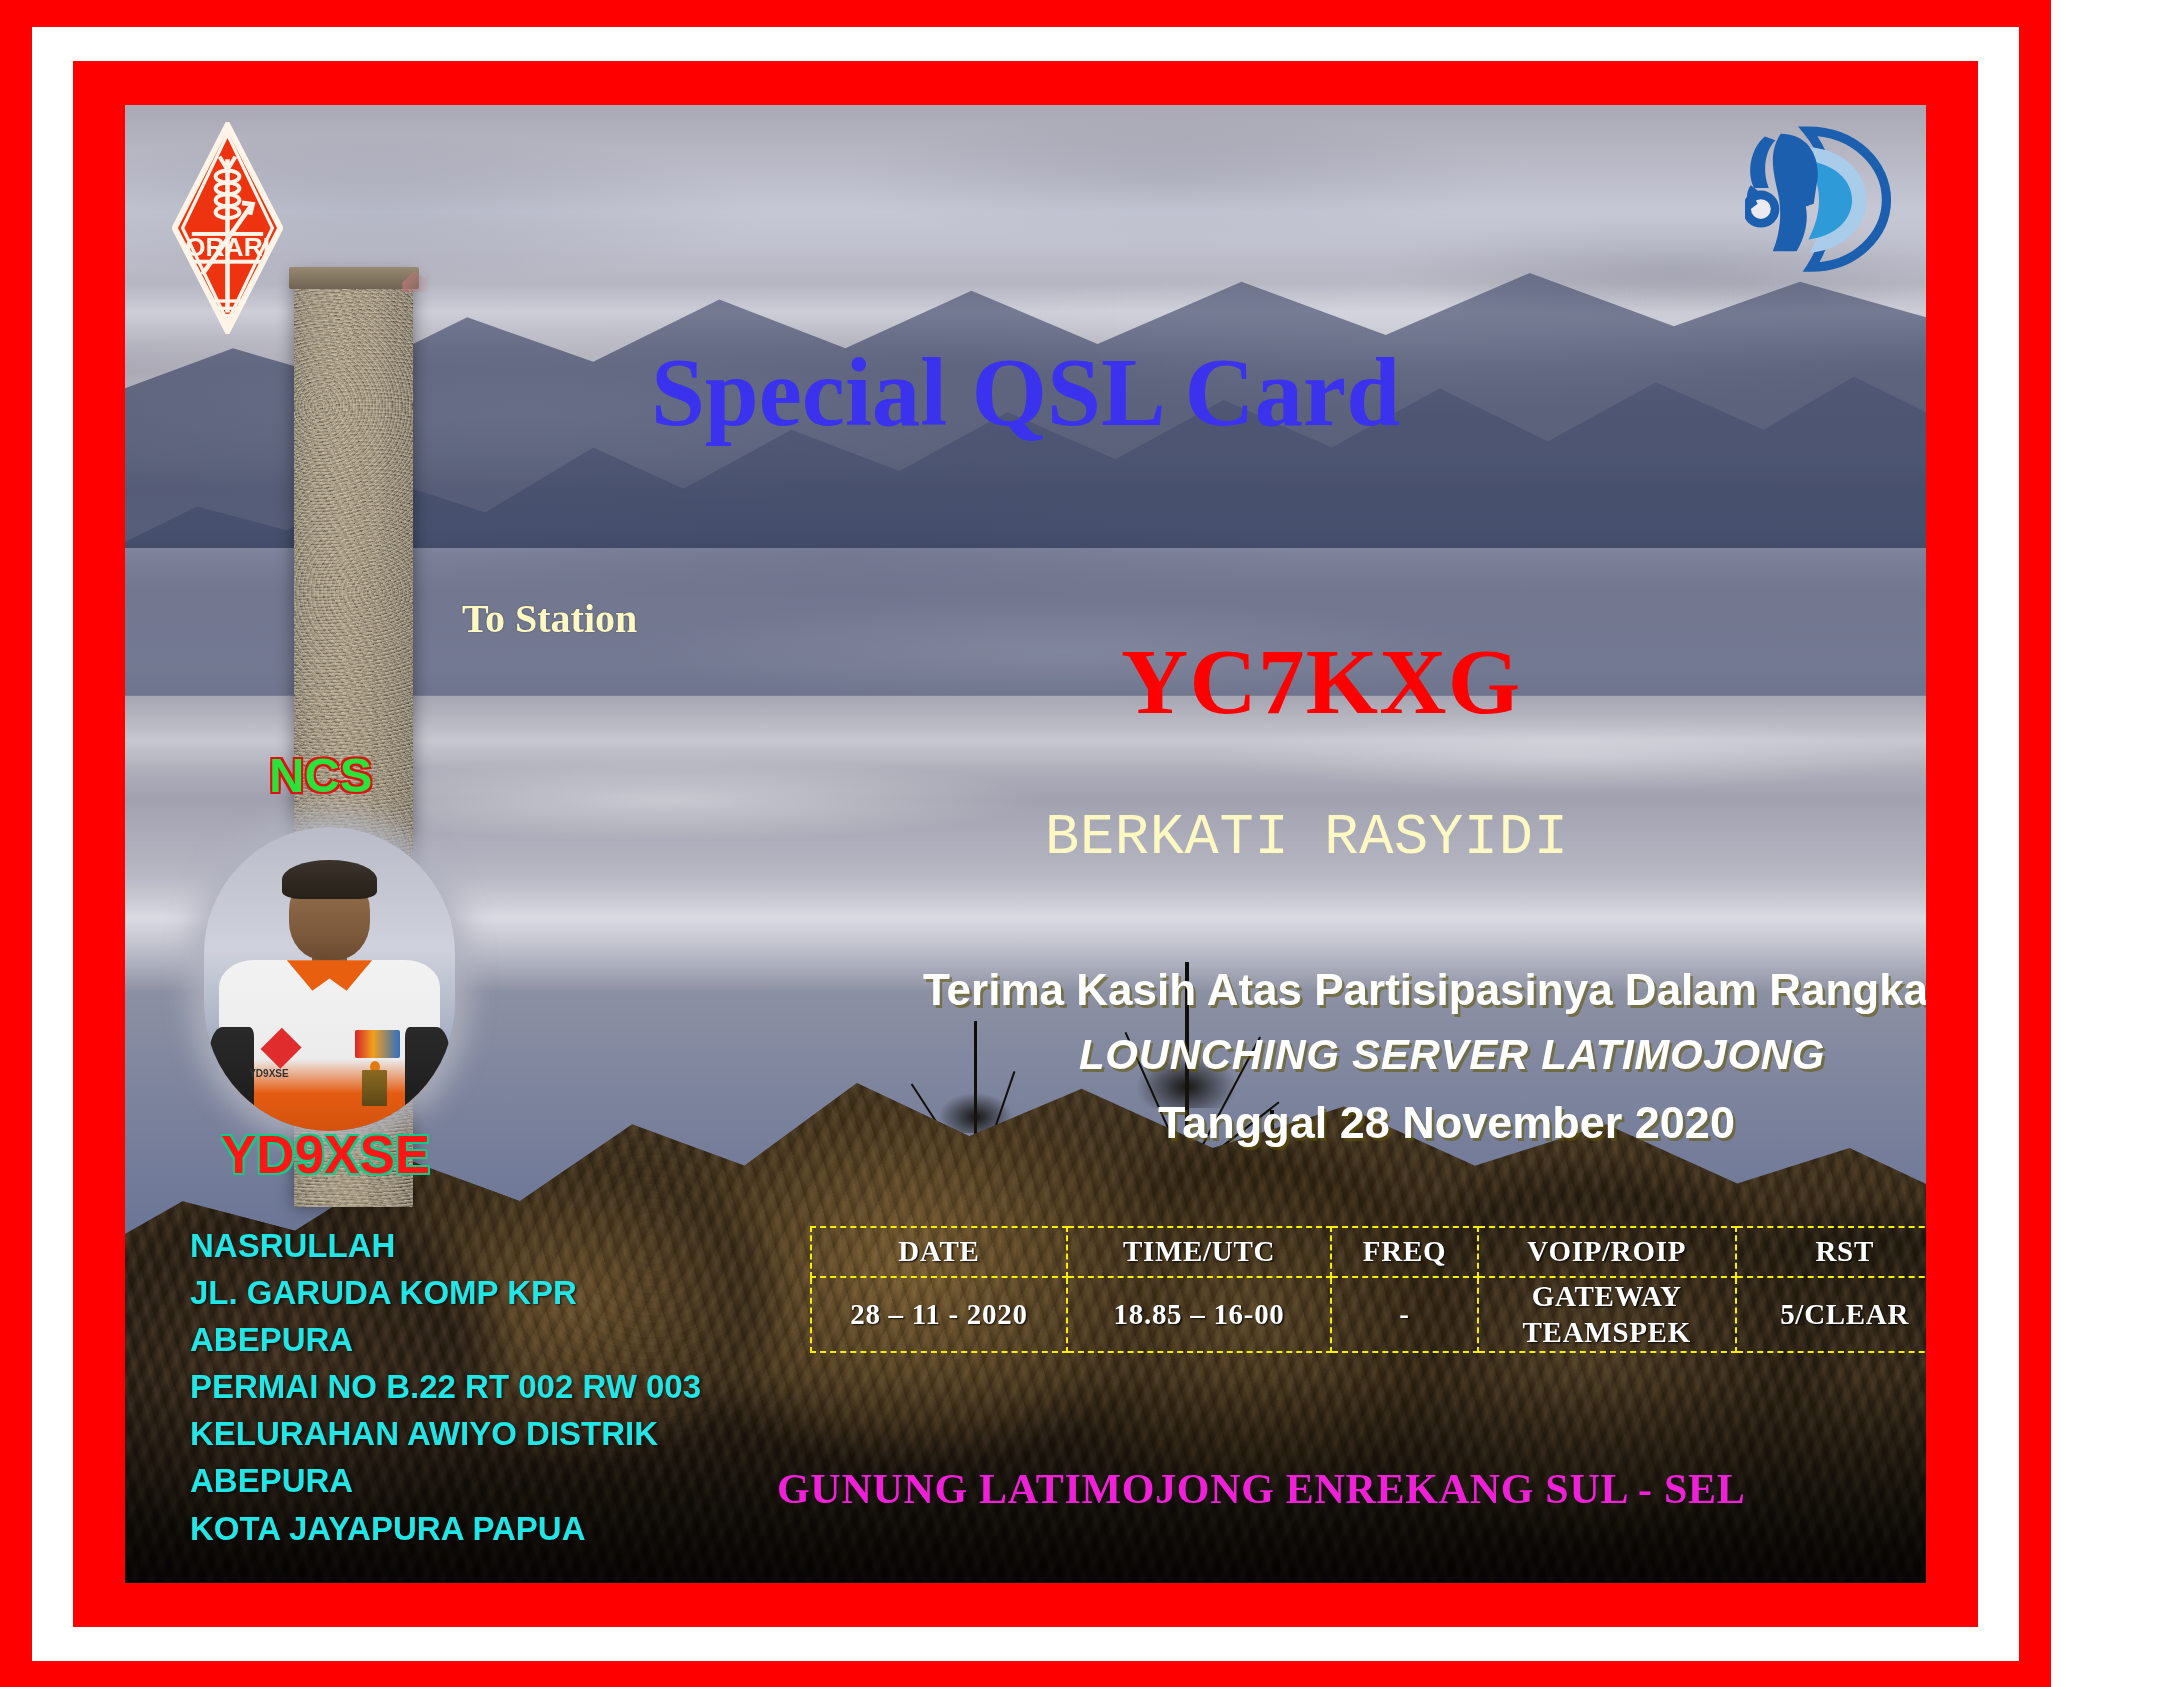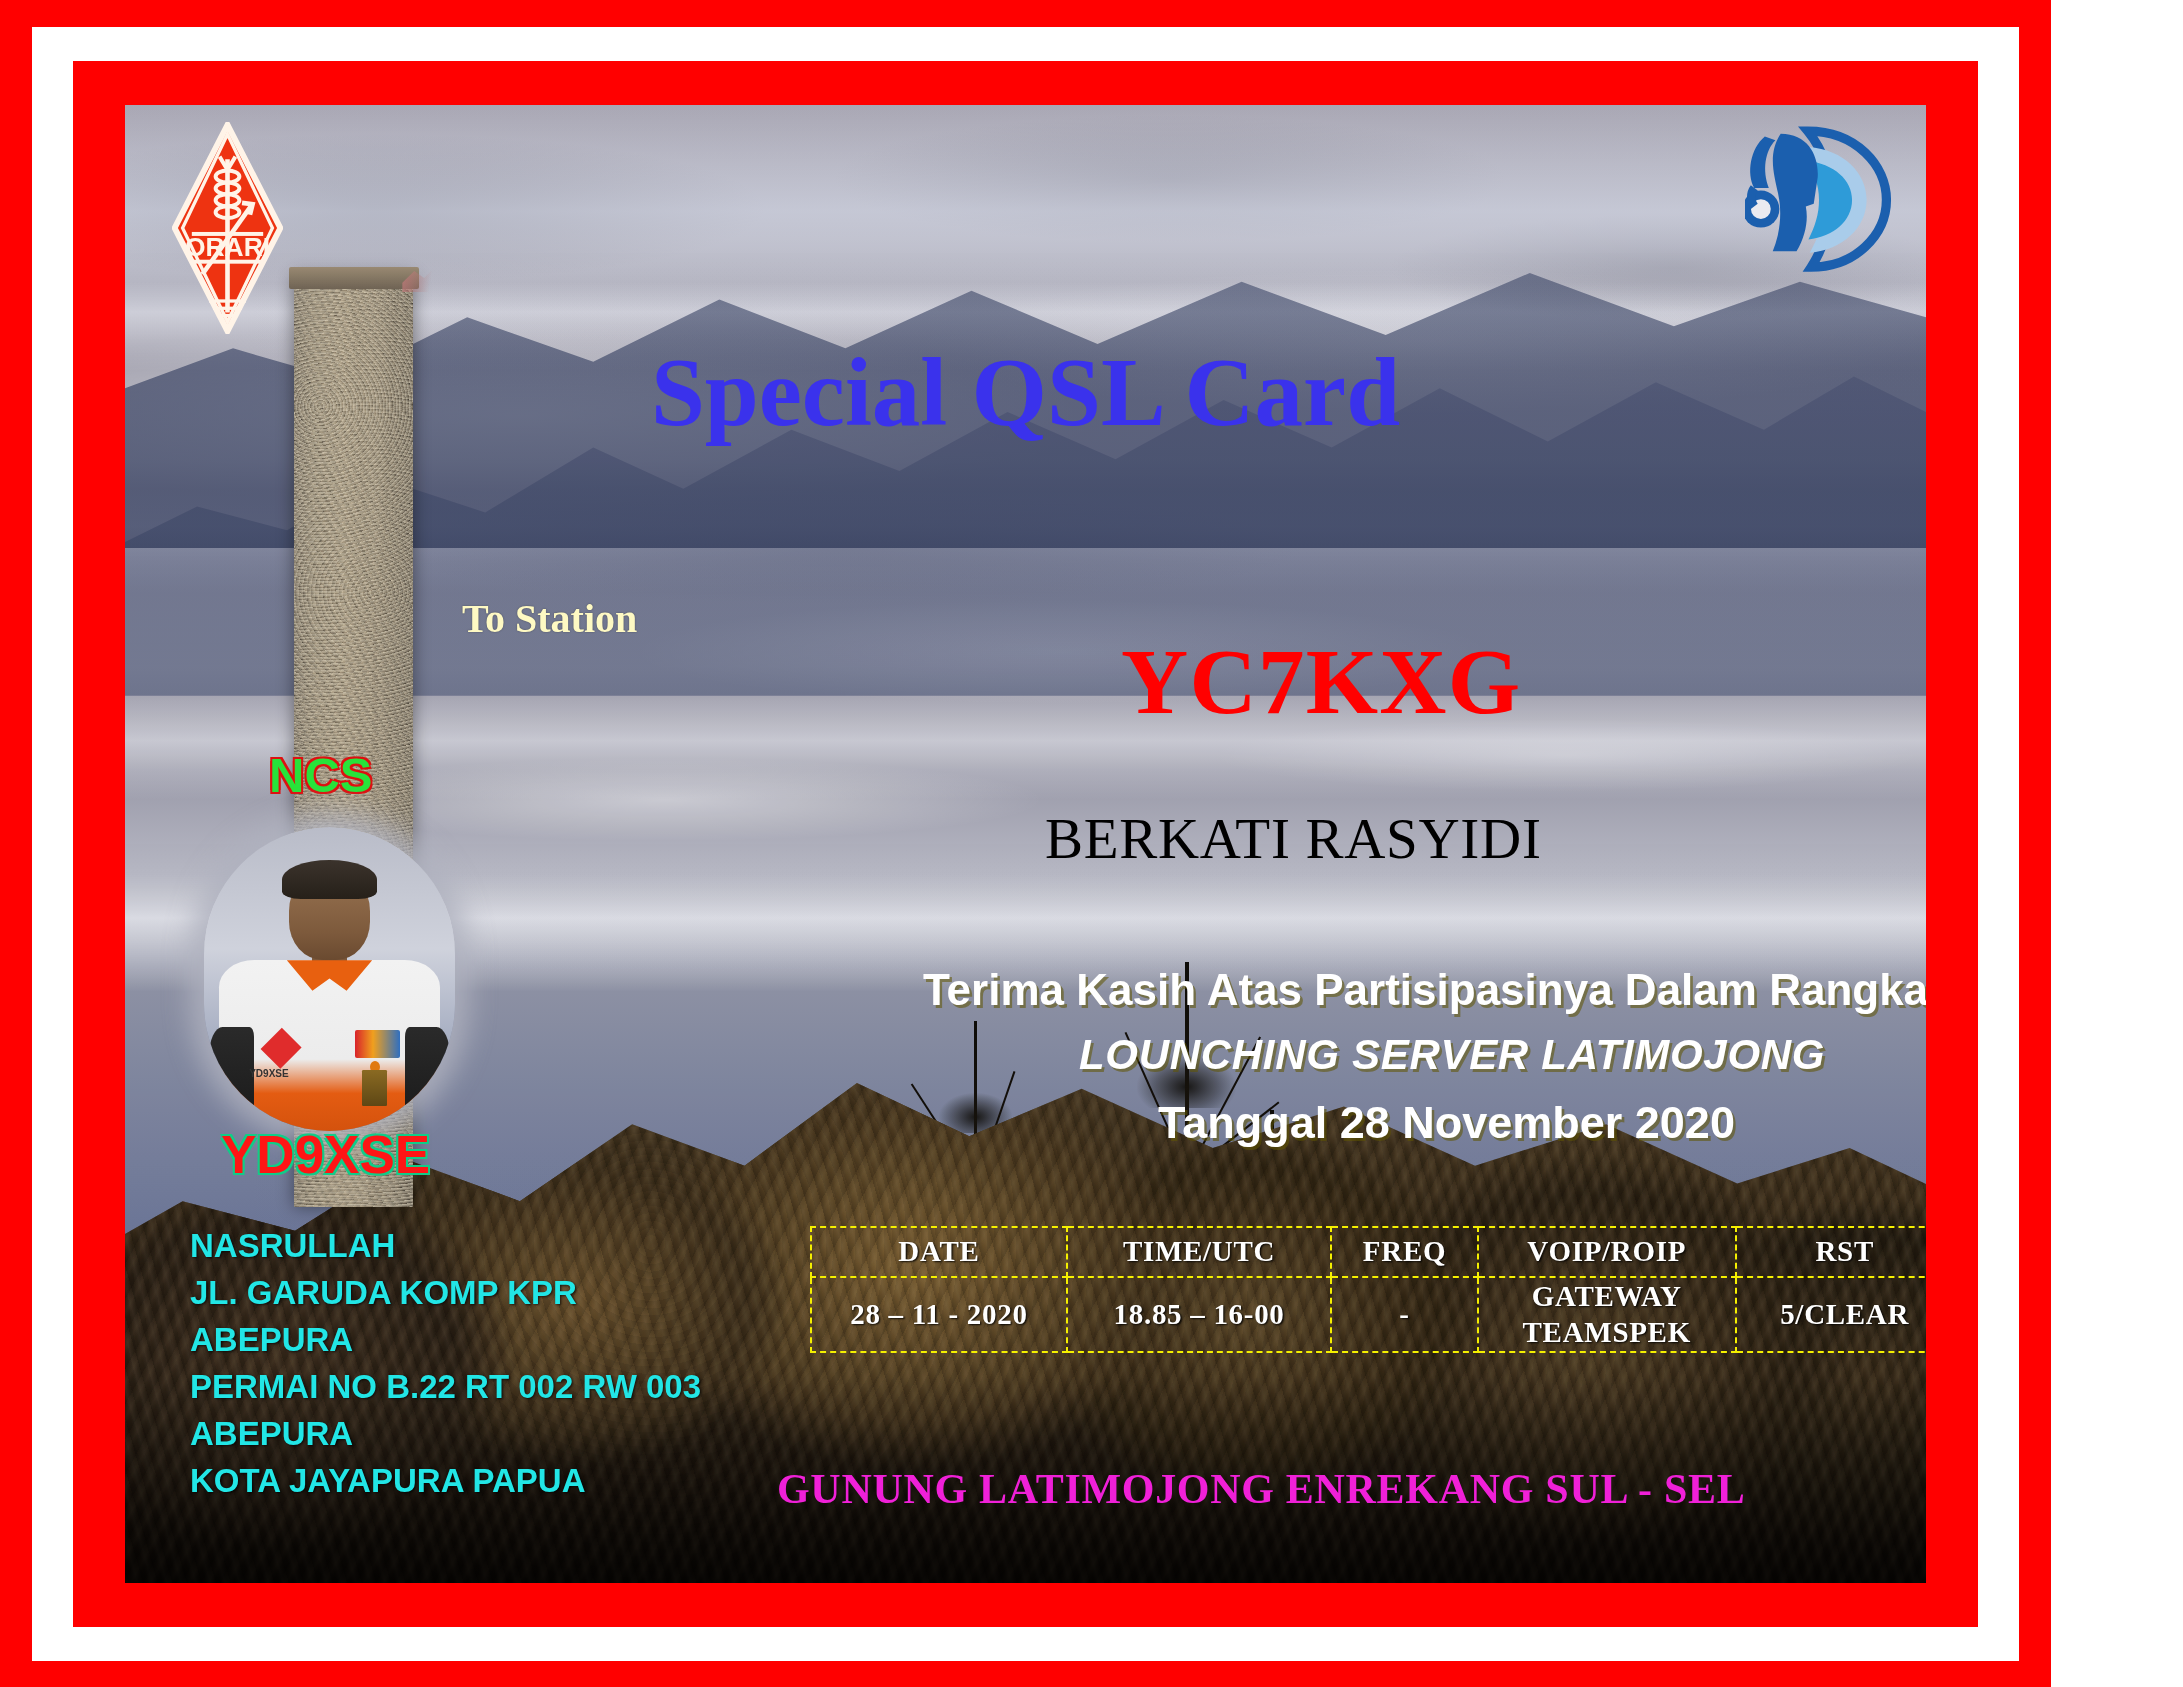--- a/index.html
+++ b/index.html
@@ -121,22 +121,22 @@
     font-style:italic;letter-spacing:1.3px;color:#1FE337;
     font-family:"Liberation Serif",serif;}
   #title-qsl{left:0;right:0;top:232px;text-align:center;font-size:97px;font-weight:bold;
     color:#3A32EC;font-family:"Liberation Serif",serif;}
 
   #to-station{left:337px;top:490px;font-size:40px;font-weight:bold;color:#fef9c3;
     font-family:"Liberation Serif",serif;text-shadow:0 0 2px rgba(0,0,0,.35);}
 
   #callsign{left:996px;top:523px;font-size:93px;font-weight:bold;color:#FF0000;
     letter-spacing:1.3px;font-family:"Liberation Serif",serif;}
-  #opname{left:920px;top:701px;font-size:57px;color:#000000;letter-spacing:0.7px;
-    font-family:Liberation Serif, serif;}
+  #opname{left:920px;top:701px;font-size:57px;color:#fef9c3;letter-spacing:0.7px;
+    font-family:Liberation Mono, monospace;}
 
   .ylw{color:#ffffff;font-family:"Liberation Sans",sans-serif;font-weight:bold;
         text-shadow:2.6px 2.6px 0 rgba(96,86,0,.55);margin-left:11px;}
   #thanks{left:787px;top:860px;font-size:44px;}
   #launch{left:943px;top:926px;font-size:42px;font-style:italic;letter-spacing:0.7px;}
   #tanggal{left:1022px;top:992px;font-size:45px;}
 
   
   #qso-table{position:absolute;left:685px;top:1121px;width:1360px;
     border-collapse:collapse;font-family:"Liberation Serif",serif;}
@@ -331,20 +331,21 @@
       <div class="p-tag">YD9XSE</div>
     </div>
 
     <div class="ov" id="ncs-call">YD9XSE</div>
 
     <div id="addr">
       <div>NASRULLAH</div>
       <div>JL. GARUDA KOMP KPR</div>
       <div>ABEPURA</div>
       <div>PERMAI NO B.22 RT 002 RW 003</div>
+      <div>KELURAHAN AWIYO DISTRIK</div>
       <div>ABEPURA</div>
       <div>KOTA JAYAPURA PAPUA</div>
     </div>
 
    </div>
   </div>
  </div>
 </div>
 
 

